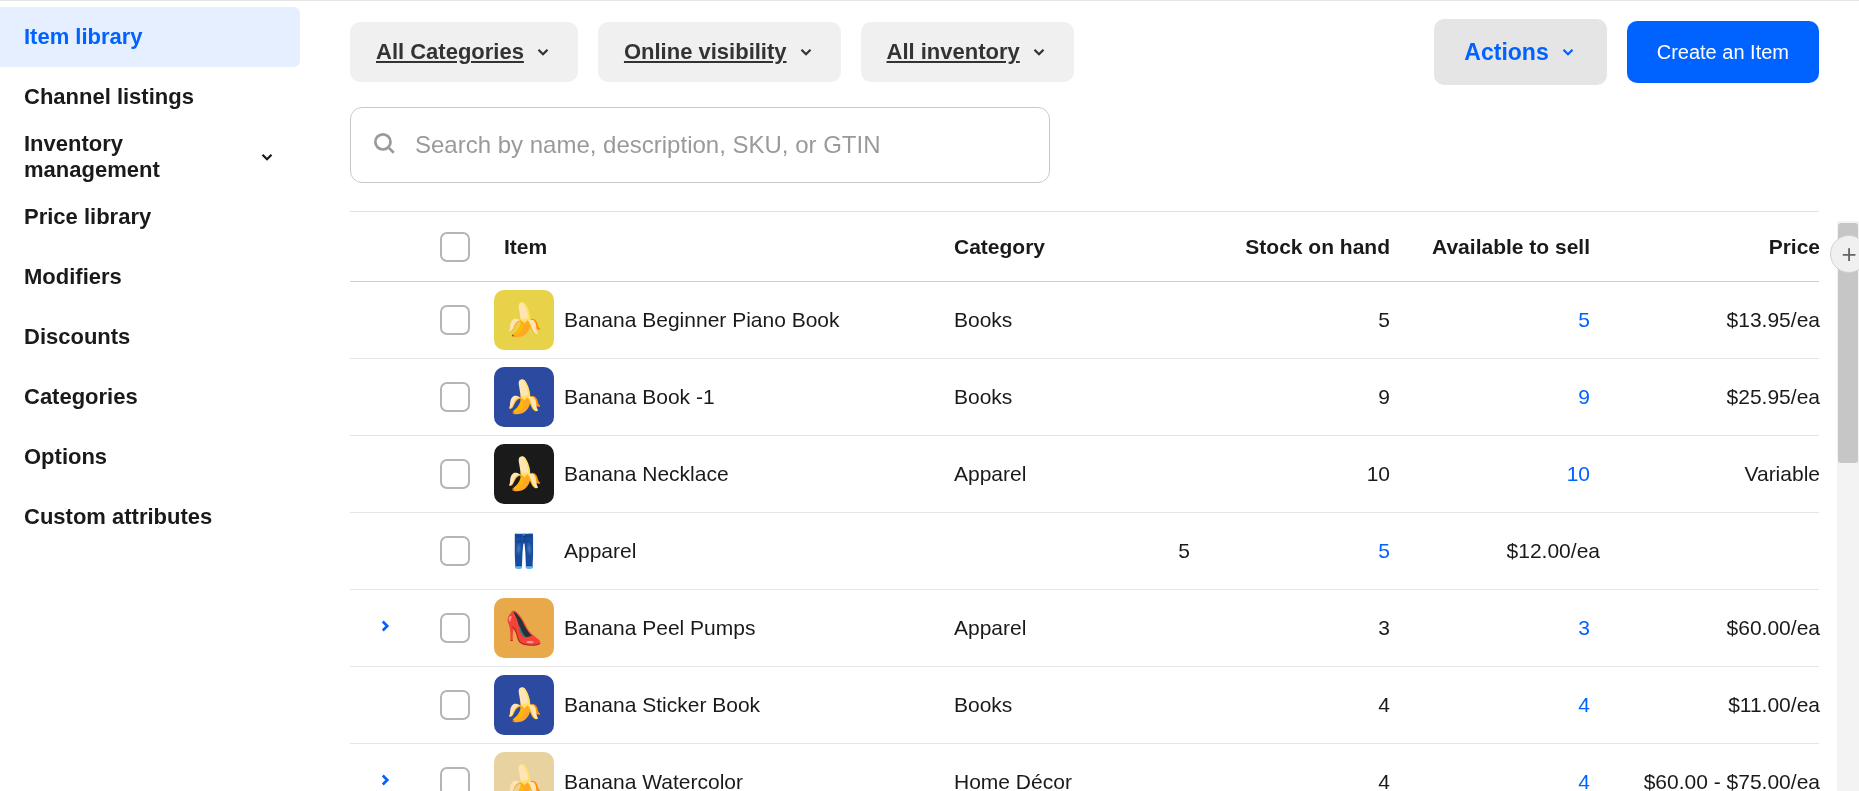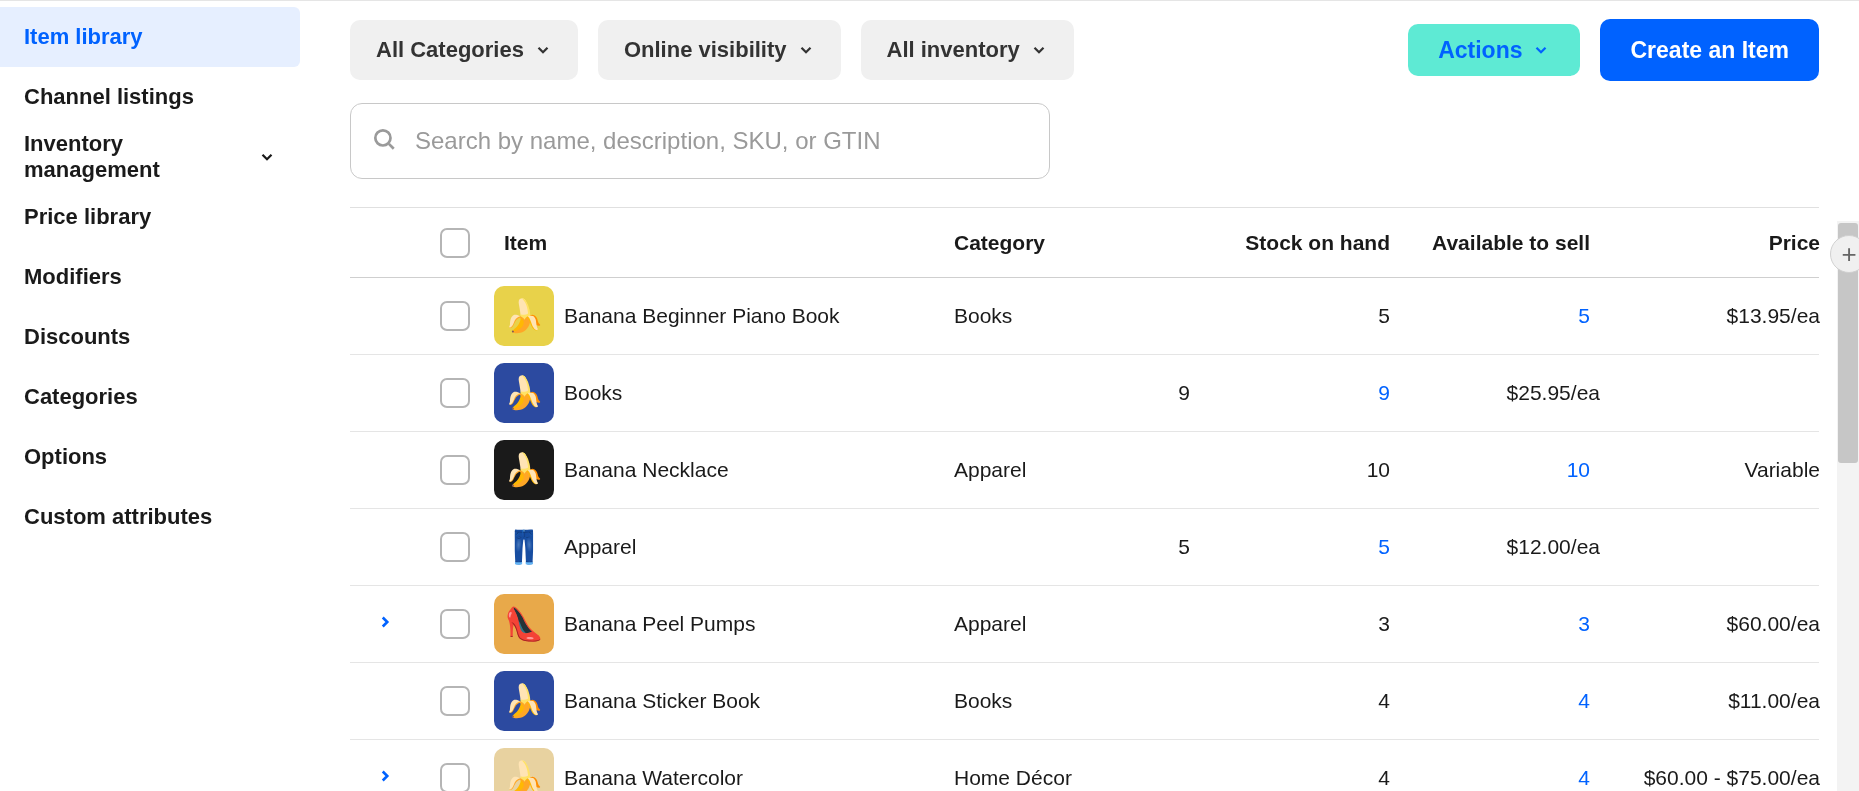--- a/index.html
+++ b/index.html
@@ -56,45 +56,46 @@
     gap: 10px;
     background: #f0f0f0;
     border: none;
     border-radius: 10px;
     padding: 0 26px;
     height: 60px;
     font-size: 22px;
     font-weight: 600;
     color: #333;
     cursor: pointer;
+    text-decoration: underline;
   }
   .spacer { flex: 1; }
   .actions-btn {
     display: inline-flex;
     align-items: center;
     gap: 10px;
-    background: #5eead4;
+    background: #e5e5e5;
     border: none;
     border-radius: 10px;
     padding: 0 30px;
-    height: 52px;
+    height: 66px;
     font-size: 23px;
     font-weight: 700;
     color: #0062ff;
     cursor: pointer;
   }
   .create-btn {
     background: #0062ff;
     color: #fff;
     border: none;
     border-radius: 10px;
     padding: 0 30px;
     height: 62px;
-    font-size: 23px;
-    font-weight: 700;
+    font-size: 20px;
+    font-weight: 400;
     cursor: pointer;
   }
   
   .search-wrap {
     display: flex;
     align-items: center;
     width: 700px;
     height: 76px;
     border: 1.5px solid #c8c8c8;
     border-radius: 12px;
@@ -321,20 +322,21 @@
             </div>
           </div>
           <div class="trow">
             <div class="cell exp-cell"></div>
             <div class="cell">
               <div class="checkbox"></div>
             </div>
             <div class="cell">
               <div class="thumb" style="background: rgb(44, 74, 160);">🍌</div>
             </div>
+            <div class="cell name">Banana Book -1</div>
             <div class="cell">Books</div>
             <div class="cell num">9</div>
             <div class="cell avail">9</div>
             <div class="cell price">$25.95/ea</div>
             <div class="cell more-cell">
               <div class="more-dots"></div>
             </div>
           </div>
           <div class="trow">
             <div class="cell exp-cell"></div>

